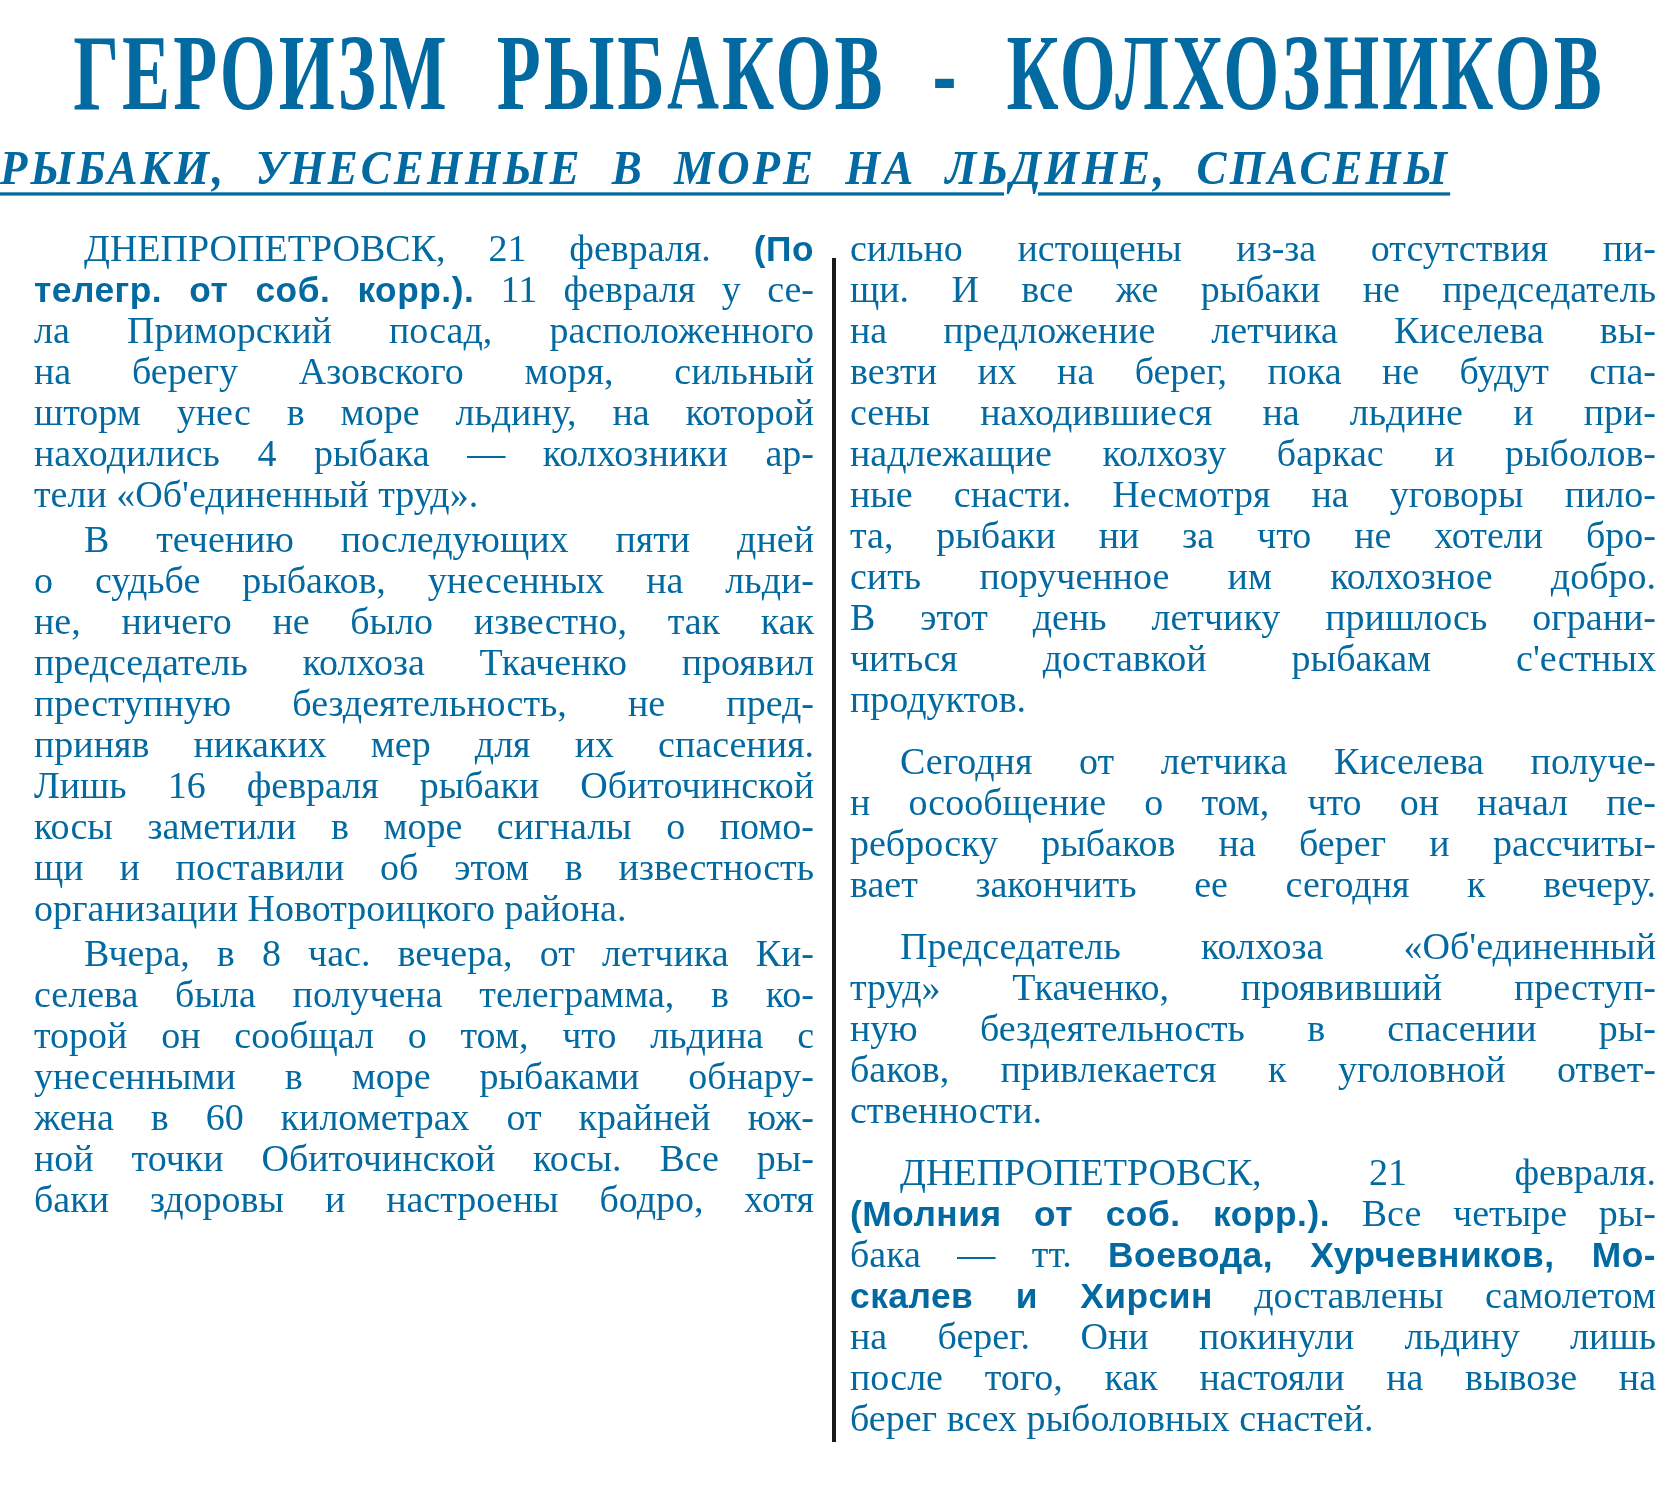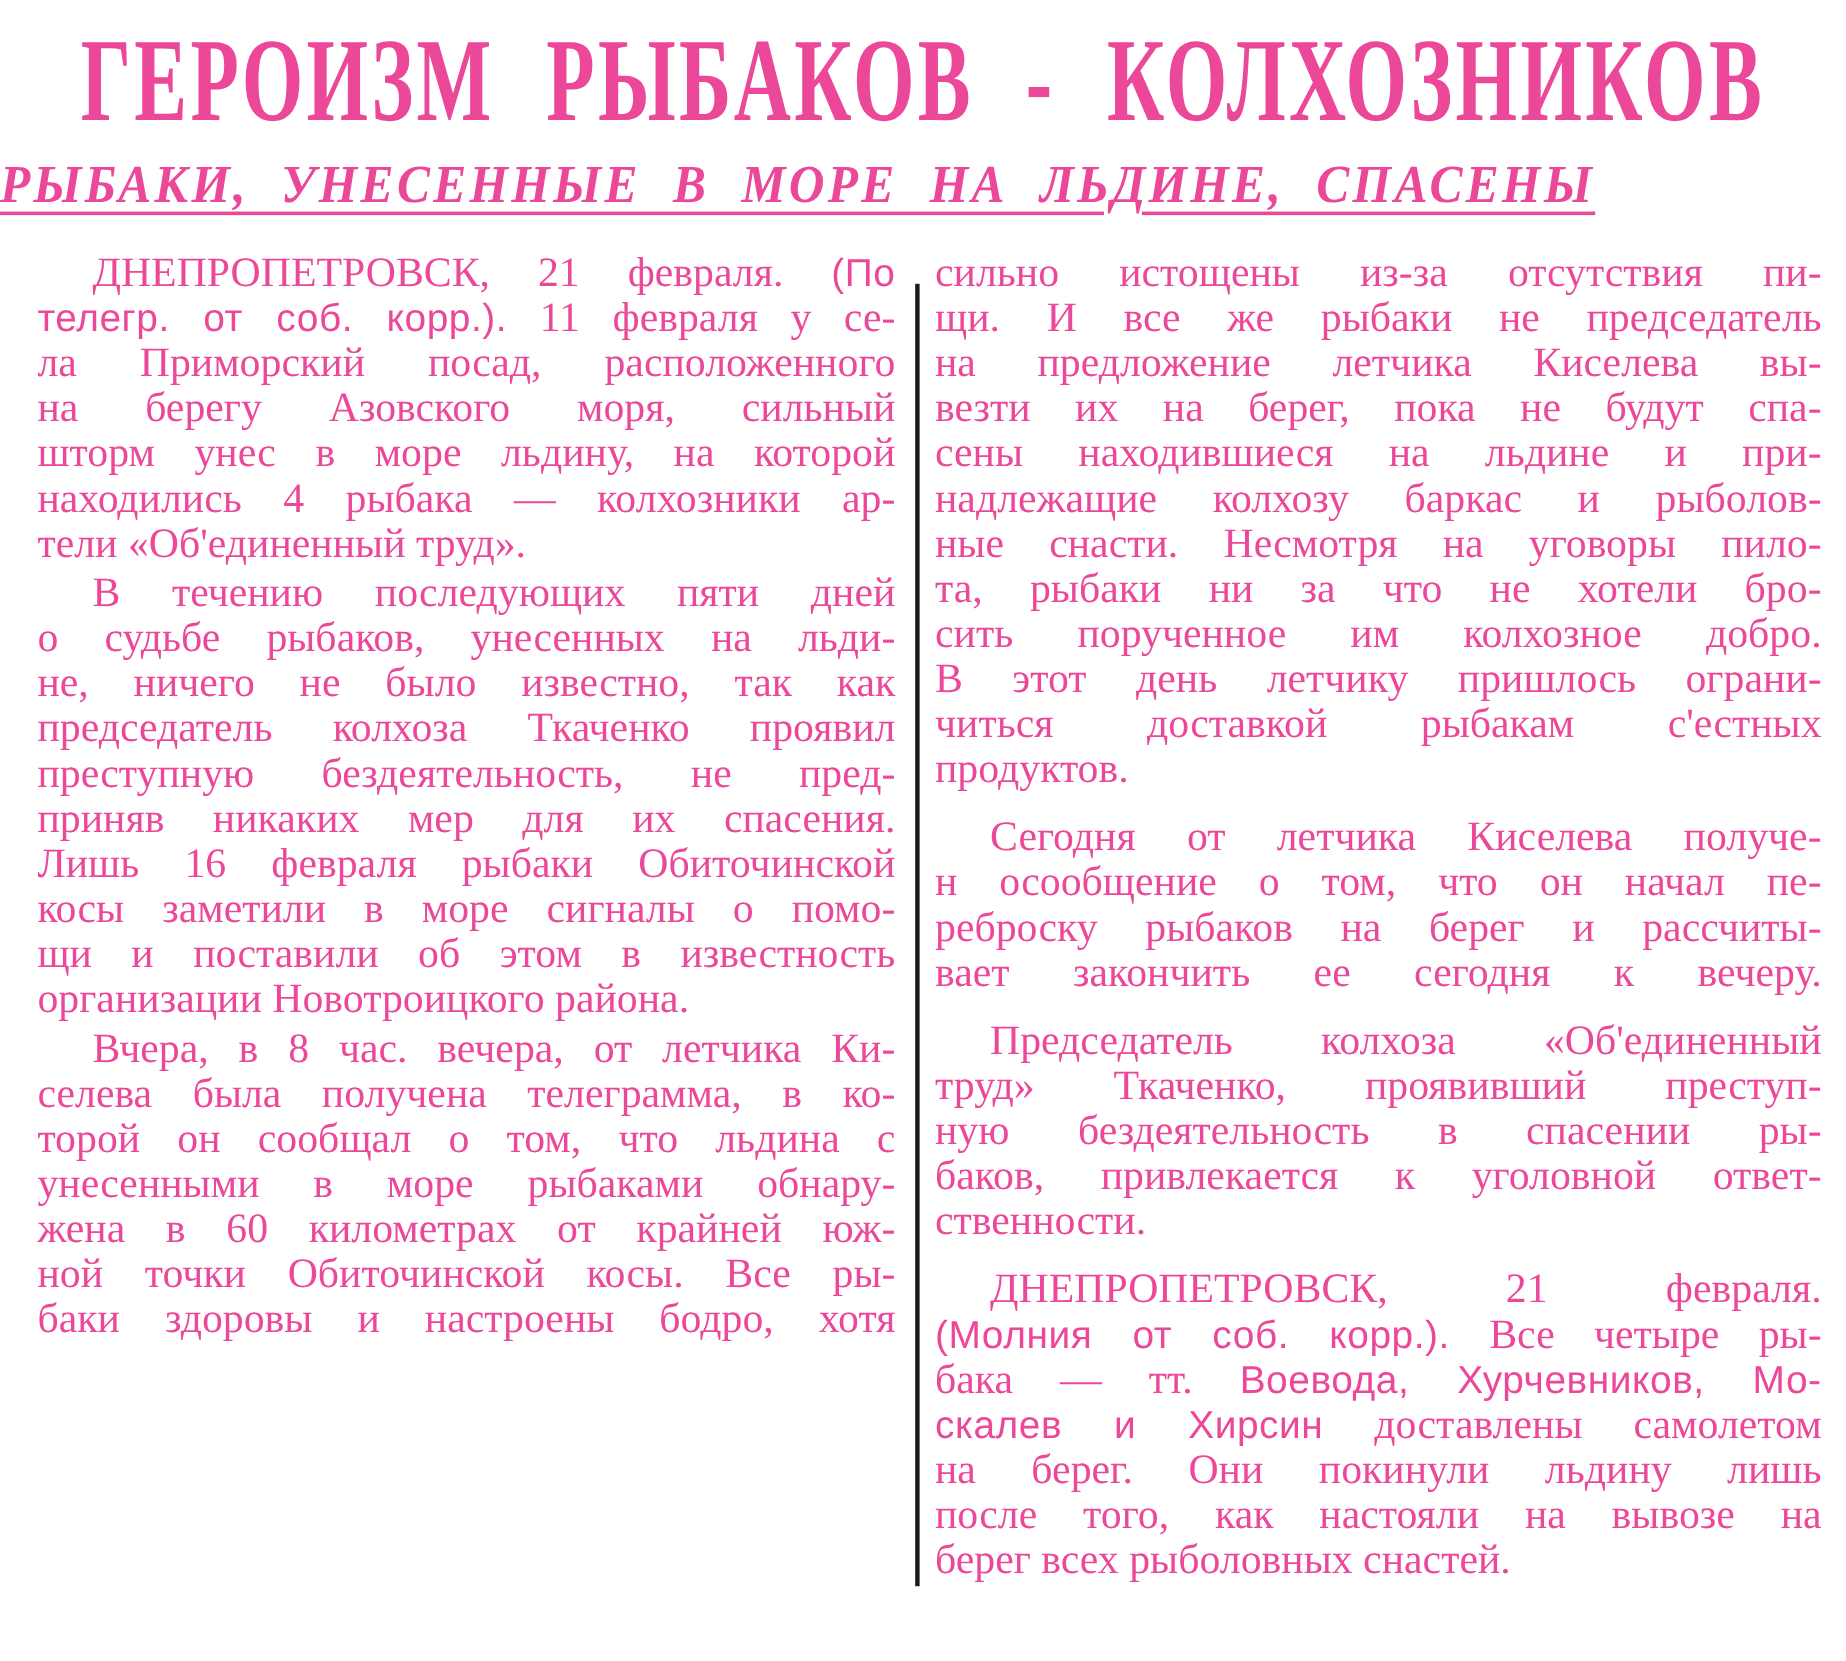--- a/index.html
+++ b/index.html
@@ -1,19 +1,19 @@
 <!DOCTYPE html>
 <html><head>
 <meta charset="utf-8">
 <style>
   html,body{margin:0;padding:0;}
   body{width:1678px;height:1510px;background:#ffffff;}
   .page{
     position:relative;width:1678px;height:1510px;background:#ffffff;
-    color:#ec4899;font-family:"Liberation Serif","DejaVu Serif",serif;
+    color:#0369a1;font-family:"Liberation Serif","DejaVu Serif",serif;
     overflow:hidden;
     border-radius:31px;
   }
   .headline{
     position:absolute;top:16px;left:0;width:100%;height:120px;line-height:120px;
     margin:0;text-align:center;font-weight:700;font-size:72px;
     letter-spacing:3px;word-spacing:26px;white-space:nowrap;
   }
   .hl-inner{display:inline-block;transform:scaleY(1.5);transform-origin:50% 55%;}
   .subheadline{
@@ -33,21 +33,21 @@
   .col-left .para + .para{margin-top:4px;}
   .col-right .para + .para{margin-top:21px;}
   .line{
     line-height:41px;height:41px;
     text-align:justify;text-align-last:justify;
   }
   .line.indent{text-indent:50px;}
   .line.end{text-align-last:left;}
   .line b{
     font-family:"Liberation Sans","DejaVu Sans",sans-serif;
-    font-weight:400;font-size:0.93em;letter-spacing:0.5px;
+    font-weight:700;font-size:0.93em;letter-spacing:0.5px;
   }
 </style>
 </head>
 <body>
 
 <div class="page">
   <h1 class="headline"><span class="hl-inner">ГЕРОИЗМ РЫБАКОВ - КОЛХОЗНИКОВ</span></h1>
 
   <div class="subheadline"><span class="sub-inner">РЫБАКИ, УНЕСЕННЫЕ В МОРЕ НА ЛЬДИНЕ, СПАСЕНЫ</span></div>
 

